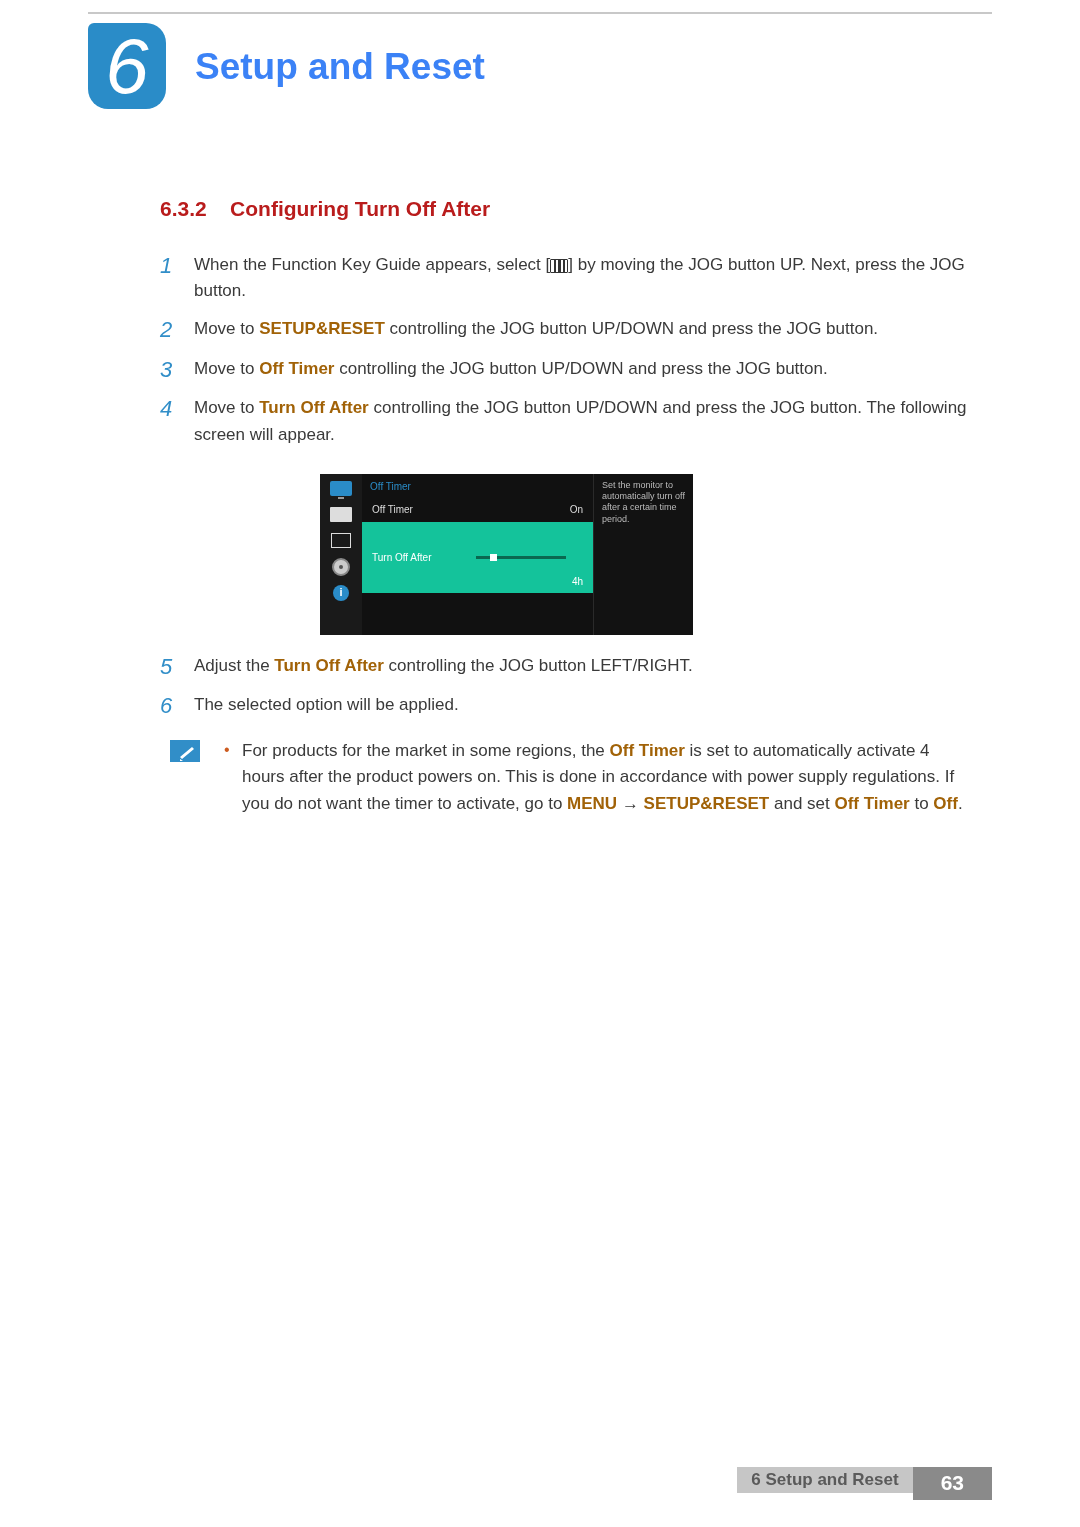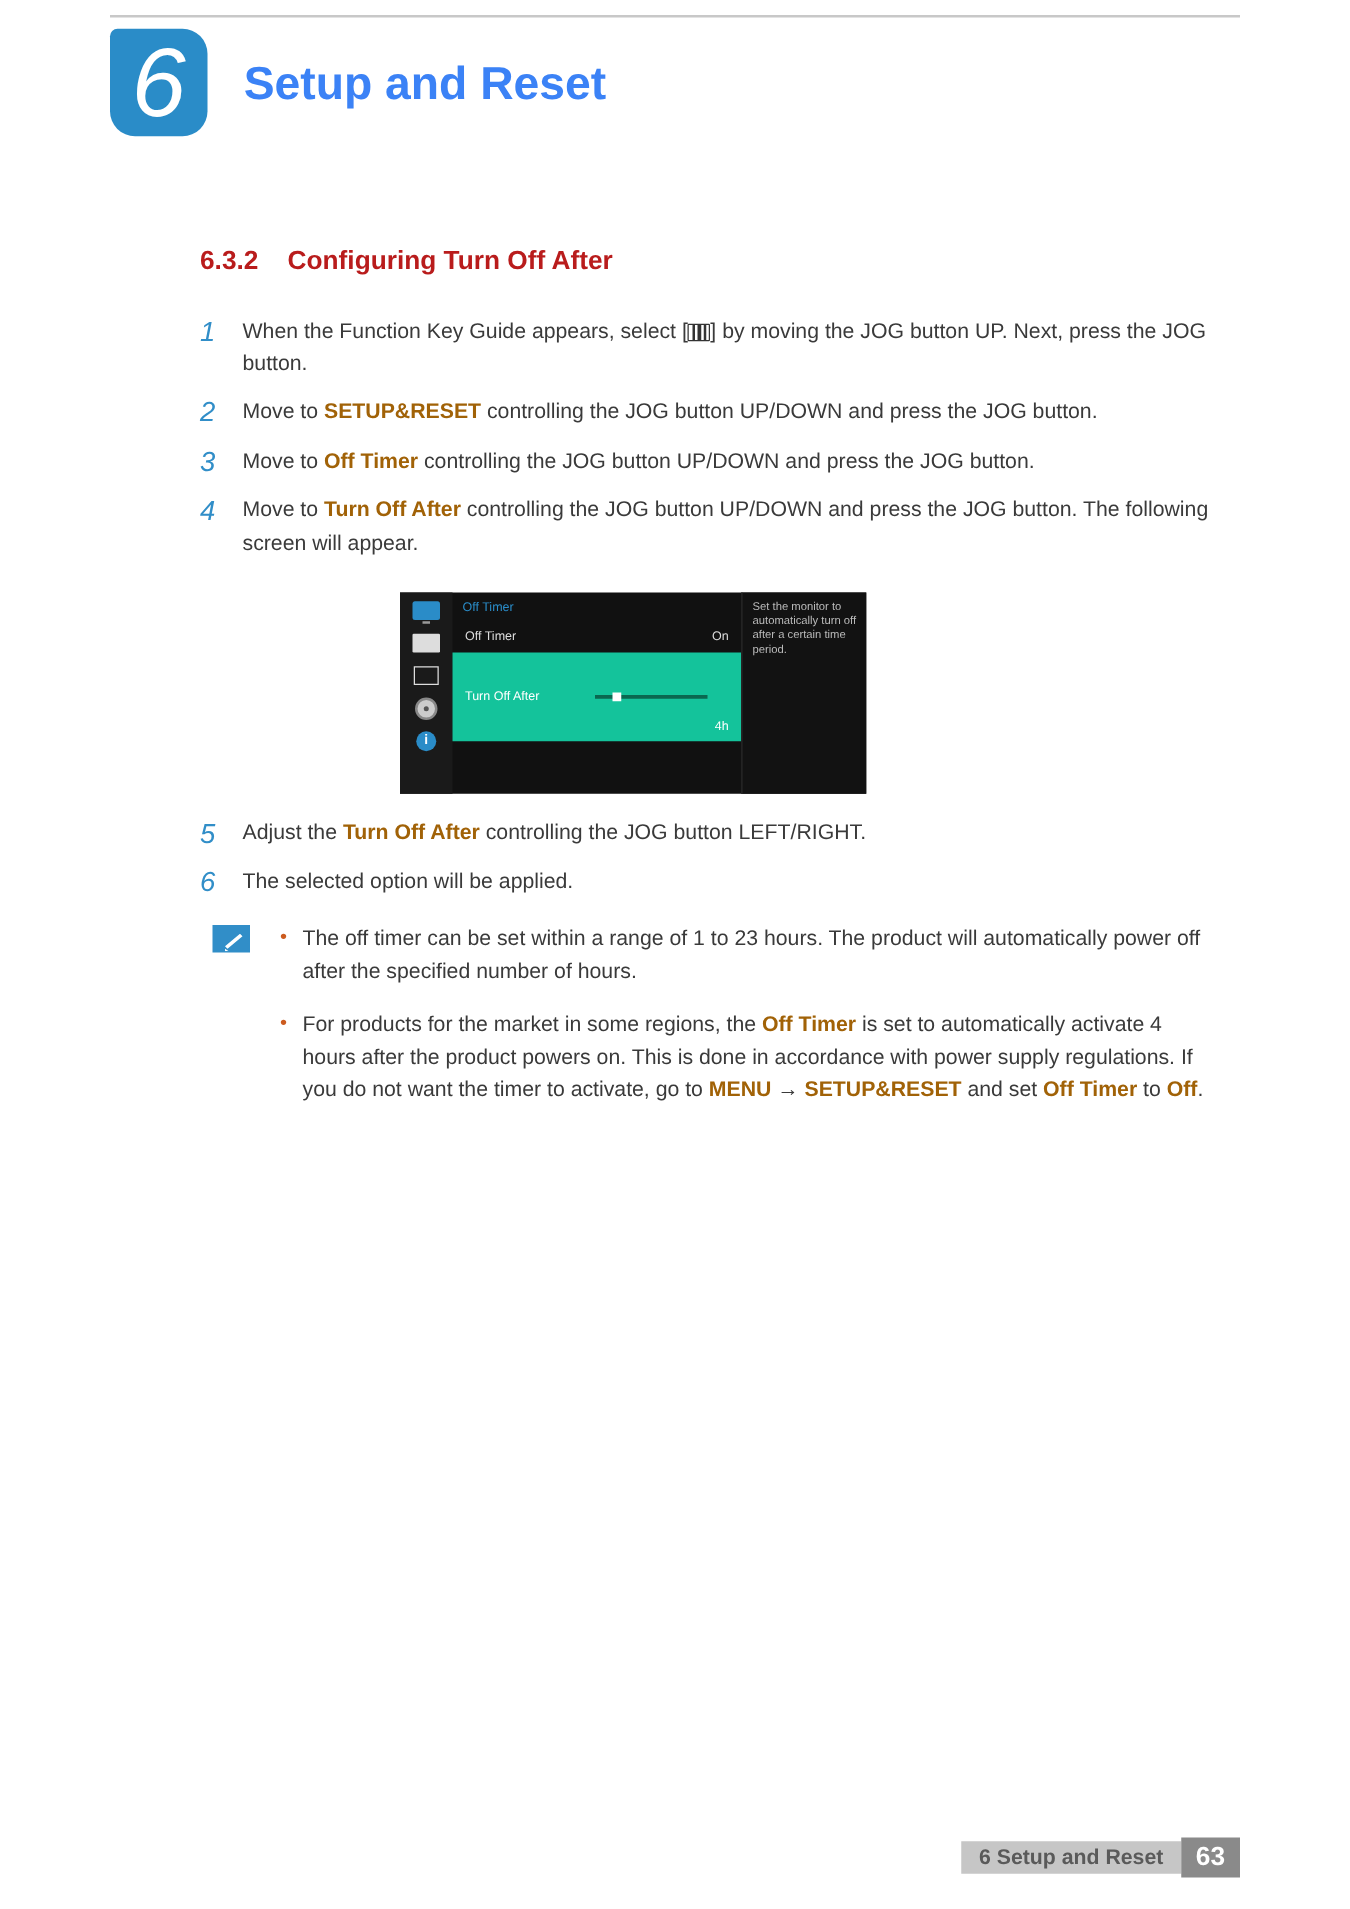--- a/index.html
+++ b/index.html
@@ -152,38 +152,38 @@
     color: #cc5b1f;
     font-size: 16px;
   }
   .arrow { font-family: inherit; }
 
   .footer {
     position: absolute;
     right: 88px;
     bottom: 22px;
     display: flex;
-    align-items: center;
+    align-items: flex-start;
     height: 38px;
   }
   .footer-label {
     background: #c6c6c6;
     color: #5a5a5a;
     font-weight: bold;
     font-size: 17px;
     display:flex; align-items:center;
     padding: 0 14px;
   }
   .footer-page {
     background: #8a8a8a;
     color: #fff;
     font-weight: bold;
     font-size: 21px;
     display:flex; align-items:center;
-    padding: 0 12px;
+    padding: 0 28px;
   }
   .hr-top {
     position:absolute; left:88px; right:88px; top:12px;
     height:2px; background:#c8c8c8;
   }
 </style>
 </head>
 <body>
 
 <div class="hr-top"></div>
@@ -283,21 +283,20 @@
     </li>
   </ol>
 
   <div class="note-block">
     <div class="note-badge">
       <svg width="18" height="14" viewBox="0 0 18 14">
           <path d="M2 12 L14 2 L12 0 L0 10 Z M0 12 L0 14 L3 14 Z" fill="#fff"></path>
         </svg>
     </div>
     <ul class="note-ul" id="note-list">
-        <li class="note-li">The off timer can be set within a range of 1 to 23 hours. The product will automatically power off after the specified number of hours.</li>
         <li class="note-li"><span>For products for the market in some regions, the </span><span class="bold-orange">Off Timer</span><span> is set to automatically activate 4 hours after the product powers on. This is done in accordance with power supply regulations. If you do not want the timer to activate, go to </span><span class="bold-orange">MENU</span><span>  </span><span class="arrow">→</span><span>  </span><span class="bold-orange">SETUP&amp;RESET</span><span> and set </span><span class="bold-orange">Off Timer</span><span> to </span><span class="bold-orange">Off</span><span>.</span></li>
       </ul>
   </div>
 </div>
 
 <div class="footer">
   <div class="footer-label">6 Setup and Reset</div>
   <div class="footer-page">63</div>
 </div>
 

